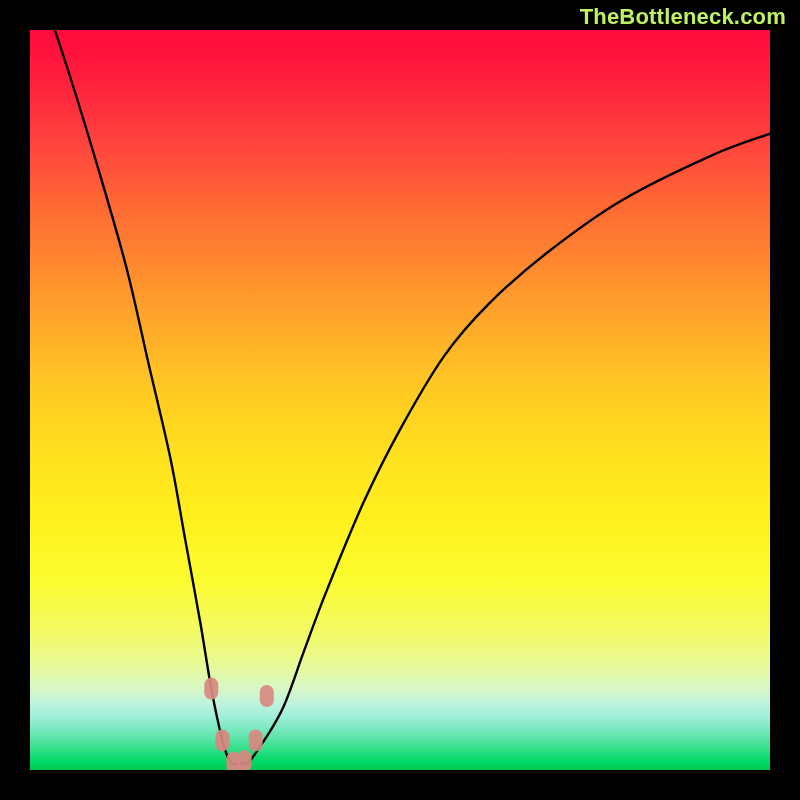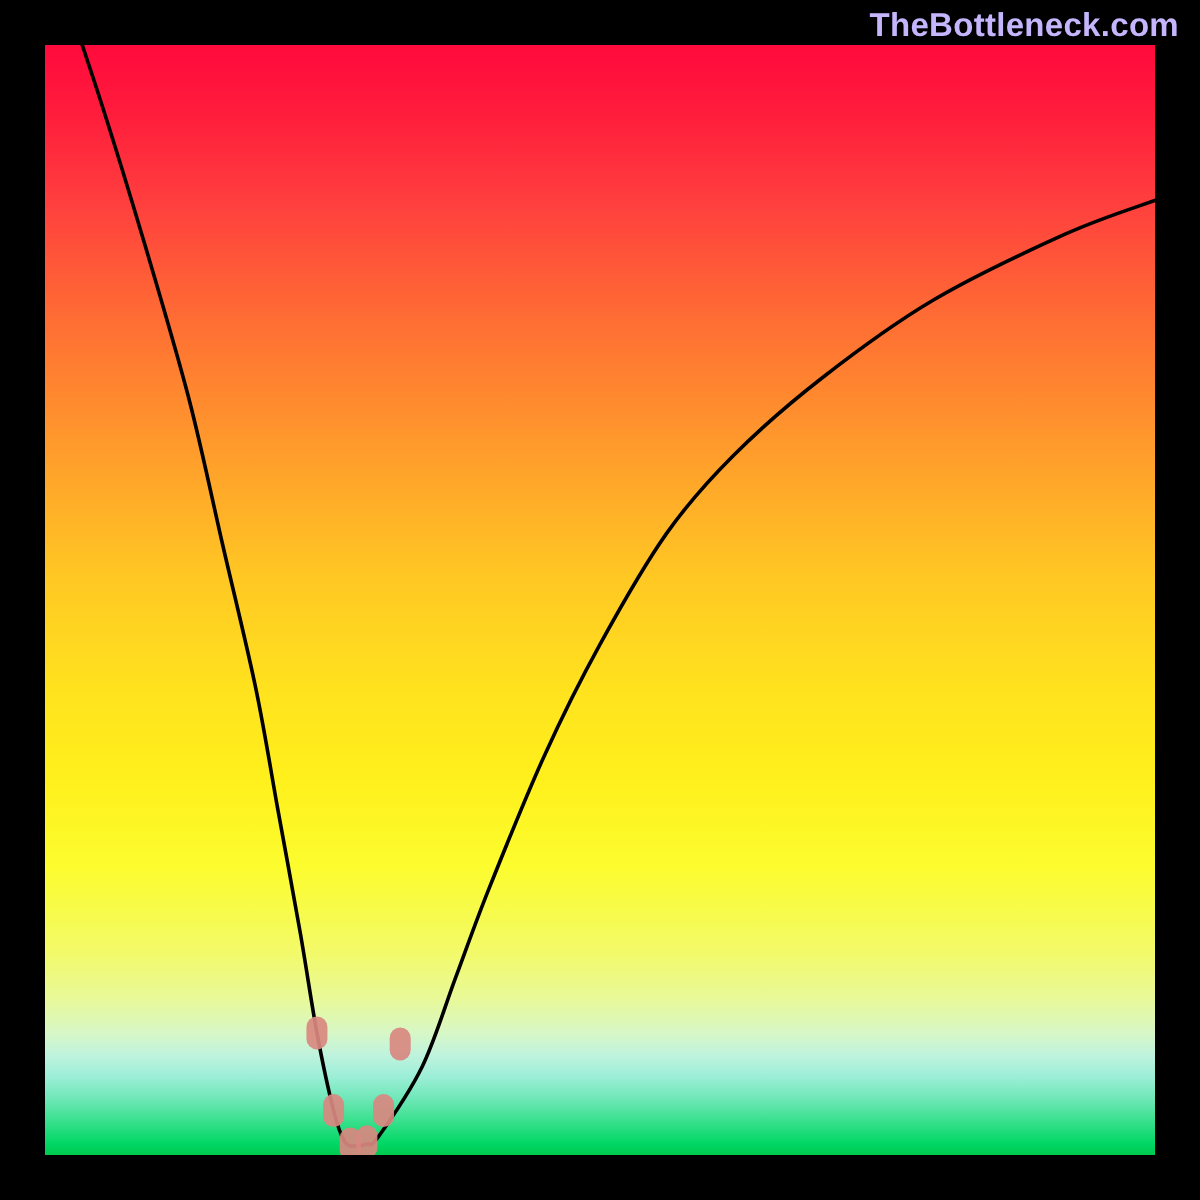--- a/index.html
+++ b/index.html
@@ -16,21 +16,21 @@
     height: 800px;
     background: #000;
   }
   .watermark {
     position: absolute;
     top: 4px;
     right: 14px;
     font-family: Arial, Helvetica, sans-serif;
     font-size: 22px;
     font-weight: bold;
-    color: #c4b5fd;
+    color: #bef264;
     letter-spacing: 0.2px;
   }
   .plot {
     position: absolute;
     left: 30px;
     top: 30px;
     width: 740px;
     height: 740px;
     overflow: hidden;
   }

